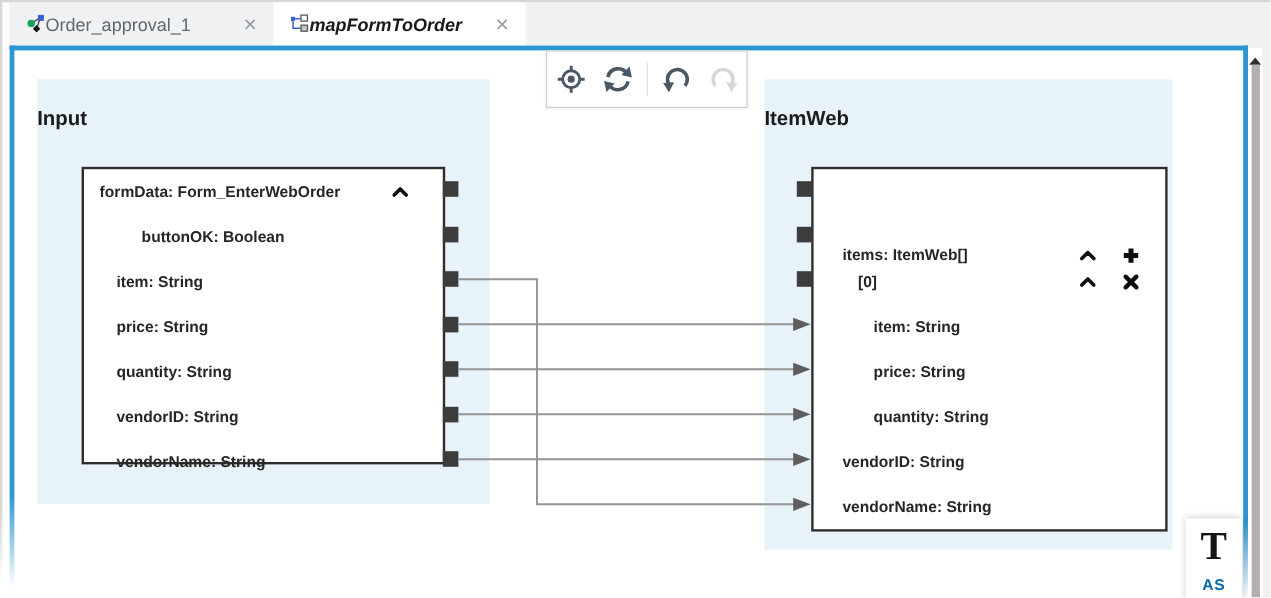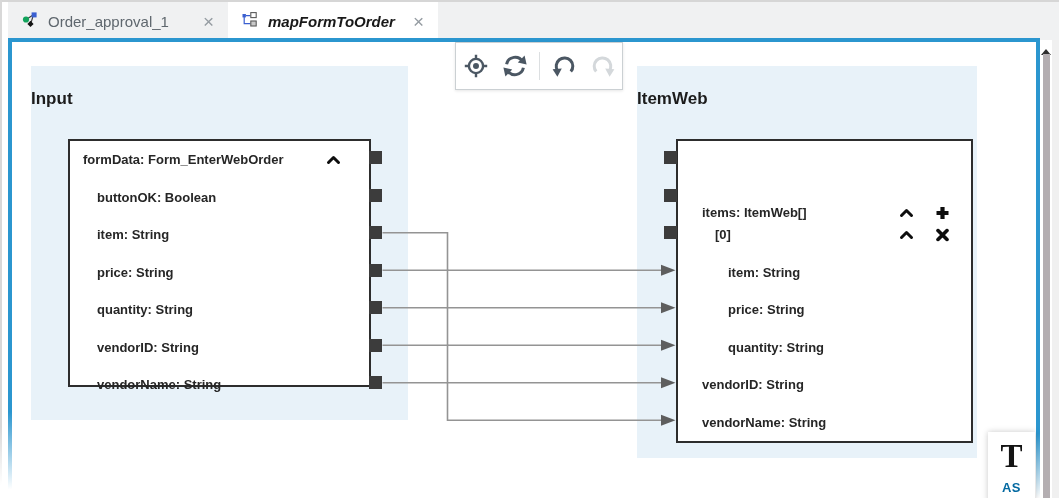--- a/index.html
+++ b/index.html
@@ -6,21 +6,21 @@
   #screen{position:relative;width:1059px;height:498px;background:#ffffff;overflow:hidden;
           font-family:"Liberation Sans",sans-serif;}
 
   
   .topline{position:absolute;left:0;top:0;width:1059px;height:2px;background:#d6d6d6;}
   .tabbar{position:absolute;left:8px;top:2px;right:0;height:38px;background:#f0f1f2;}
   .tab{position:absolute;top:0;height:38px;display:flex;align-items:center;box-sizing:border-box;
        padding:0 14px;cursor:default;}
   .tab-inactive{left:0;width:220px;background:#f0f1f2;}
   .tab-active{left:220px;width:210px;background:#ffffff;}
-  .tab .tlabel{font-size:15px;margin-left:10px;white-space:nowrap;}
+  .tab .tlabel{font-size:15px;white-space:nowrap;}
   .tab-inactive .tlabel{color:#5f676e;}
   .tab-active .tlabel{color:#191919;font-weight:700;font-style:italic;}
   .tclose{margin-left:auto;color:#959ca2;font-size:19px;line-height:19px;font-weight:400;}
 
   
   .btop{position:absolute;left:8px;top:38px;width:1032px;height:4px;background:#2b96cf;}
   .bleft{position:absolute;left:8px;top:38px;width:4px;height:456px;
          background:linear-gradient(180deg,#2b96cf 0%,#2b96cf 82%,rgba(43,150,207,0) 99%);}
   .bright{position:absolute;left:1036px;top:38px;width:4px;height:460px;
          background:linear-gradient(180deg,#2b96cf 0%,#2b96cf 86%,rgba(43,150,207,0) 100%);}
@@ -138,21 +138,21 @@
 
   <div class="tbox tbox-input">
     <div class="trow" style="top:0px;padding-left:13px;">
       <span class="tfield">formData: Form_EnterWebOrder</span>
       <span class="rowicon" style="left:256px;">
         <svg width="15" height="9">
             <path d="M2.5 7 L7.5 2 L12.5 7" stroke="#0e0e0e" stroke-width="3" fill="none" stroke-linecap="round" stroke-linejoin="round"></path>
           </svg>
       </span>
     </div>
-    <div class="trow" style="top:37.5px;padding-left:27px;">
+    <div class="trow" style="top:37.5px;padding-left:27px;margin-left:21px;">
       <span class="tfield">buttonOK: Boolean</span>
     </div>
     <div class="trow" style="top:75px;padding-left:27px;">
       <span class="tfield">item: String</span>
     </div>
     <div class="trow" style="top:112.5px;padding-left:27px;">
       <span class="tfield">price: String</span>
     </div>
     <div class="trow" style="top:150px;padding-left:27px;">
       <span class="tfield">quantity: String</span>

